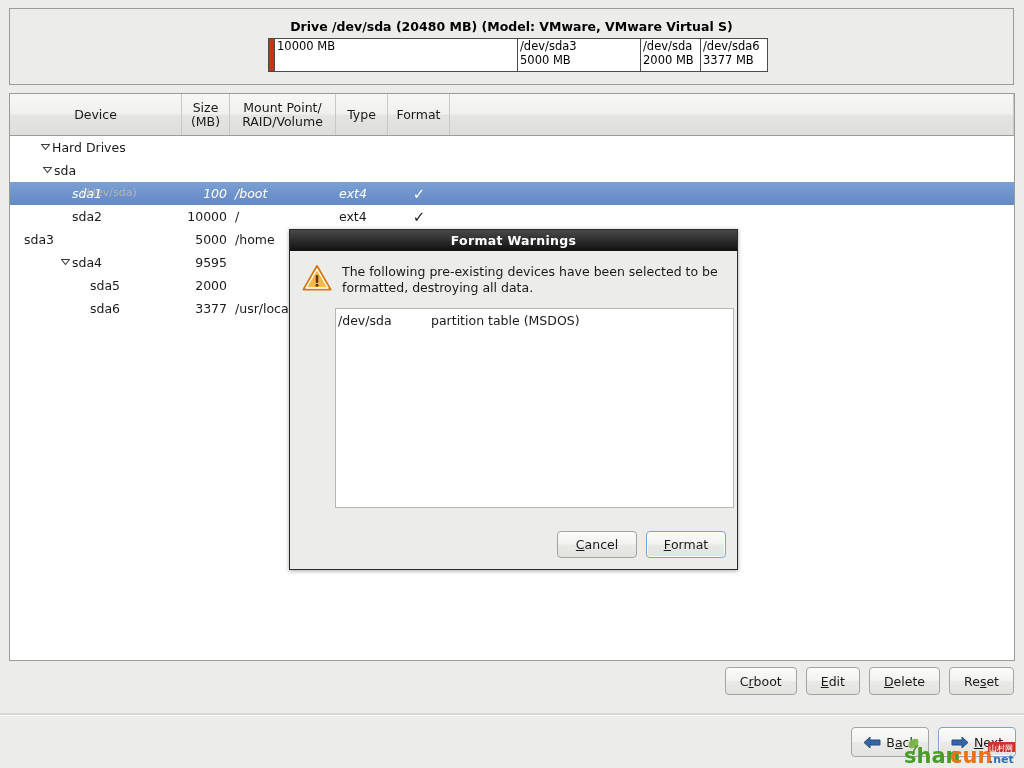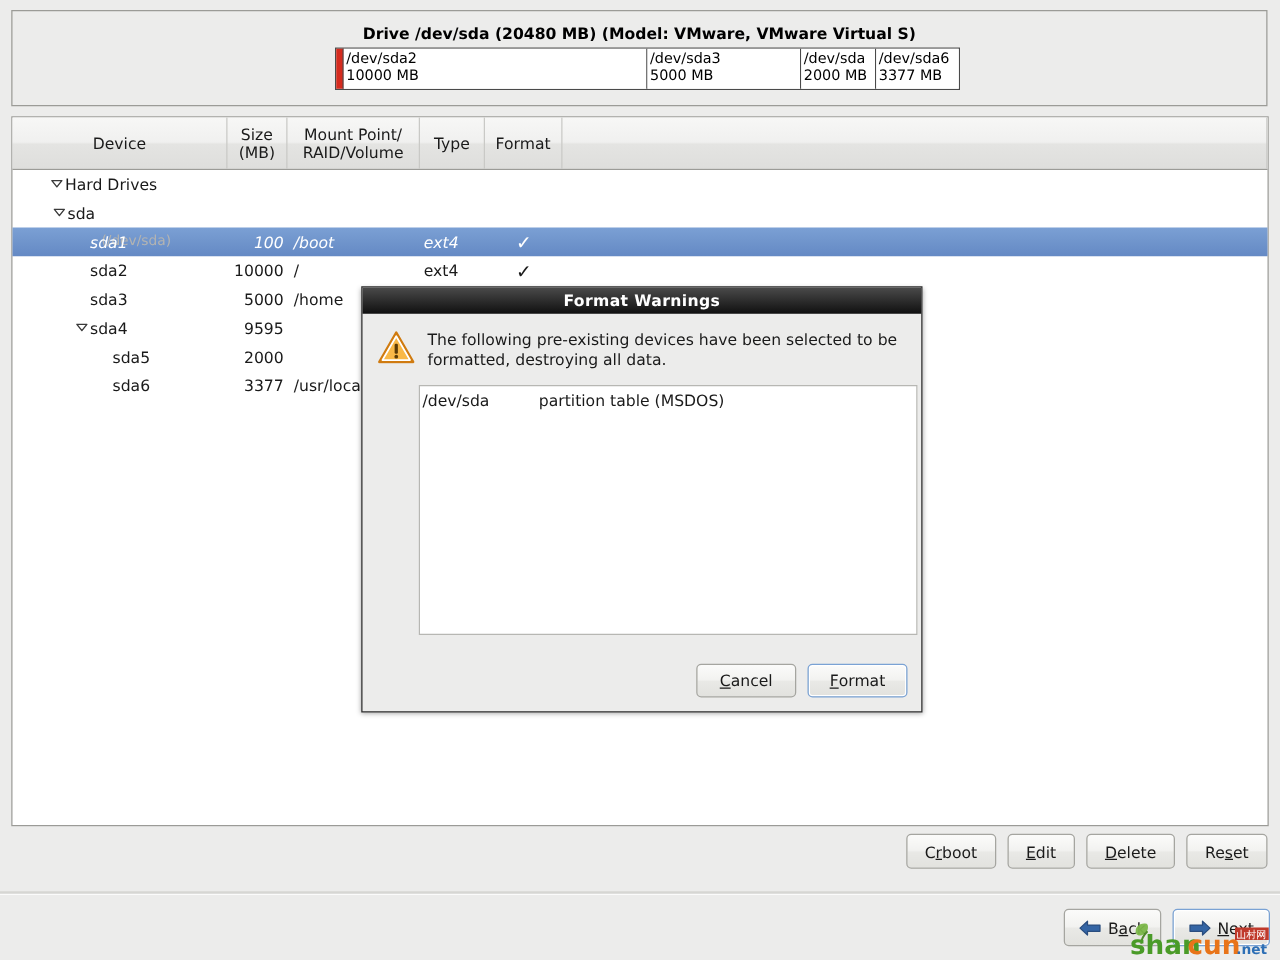--- a/index.html
+++ b/index.html
@@ -324,21 +324,20 @@
   #watermark svg { display: block; }
 </style>
 </head>
 <body>
 
 <div id="drive-panel">
   <div id="drive-title">Drive /dev/sda (20480 MB) (Model: VMware, VMware Virtual S)</div>
   <div id="drive-bar">
       <div class="part thin" style="width: 6px;"></div>
       <div class="part" style="width: 243px;">
-        <span class="part-name">/dev/sda2</span>
         <span class="part-size">10000 MB</span>
       </div>
       <div class="part" style="width: 123px;">
         <span class="part-name">/dev/sda3</span>
         <span class="part-size">5000 MB</span>
       </div>
       <div class="part" style="width: 60px;">
         <span class="part-name">/dev/sda</span>
         <span class="part-size">2000 MB</span>
       </div>
@@ -412,21 +411,21 @@
         <div class="c-device" style="padding-left: 48px;">
           <span class="twisty"></span>
           <span>sda2</span>
         </div>
         <div class="c-size">10000</div>
         <div class="c-mount">/</div>
         <div class="c-type">ext4</div>
         <div class="c-format">✓</div>
       </div>
       <div class="trow">
-        <div class="c-device" style="padding-left: 48px; align-items: center;">
+        <div class="c-device" style=" align-items: center;">
           <span class="twisty"></span>
           <span>sda3</span>
         </div>
         <div class="c-size">5000</div>
         <div class="c-mount">/home</div>
         <div class="c-type"></div>
         <div class="c-format"></div>
       </div>
       <div class="trow">
         <div class="c-device" style="padding-left: 48px;">

